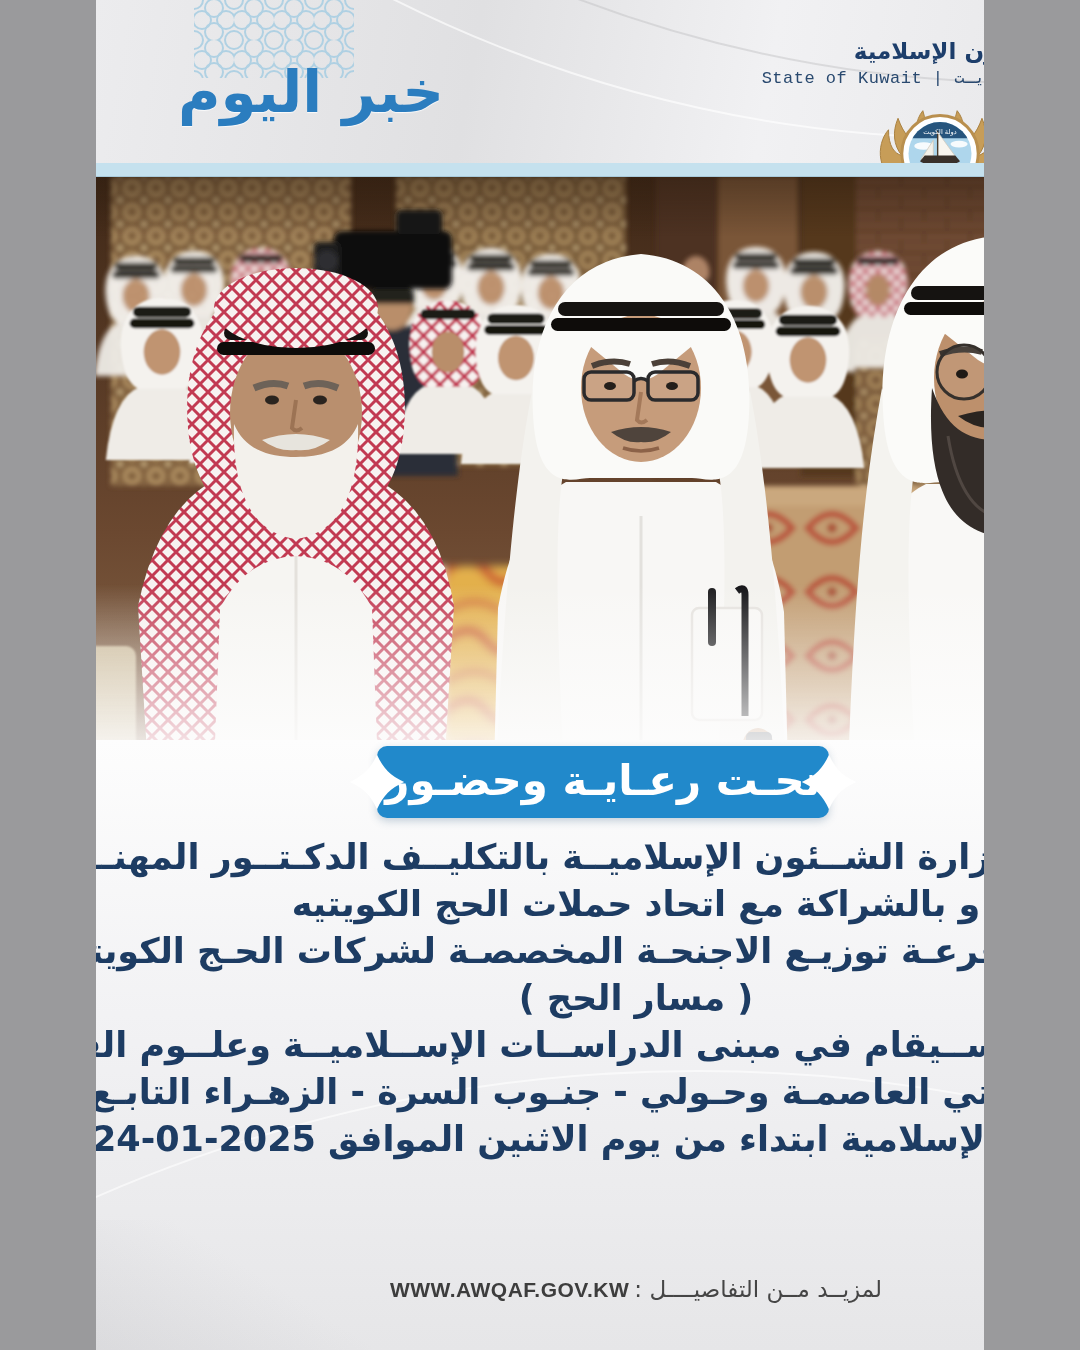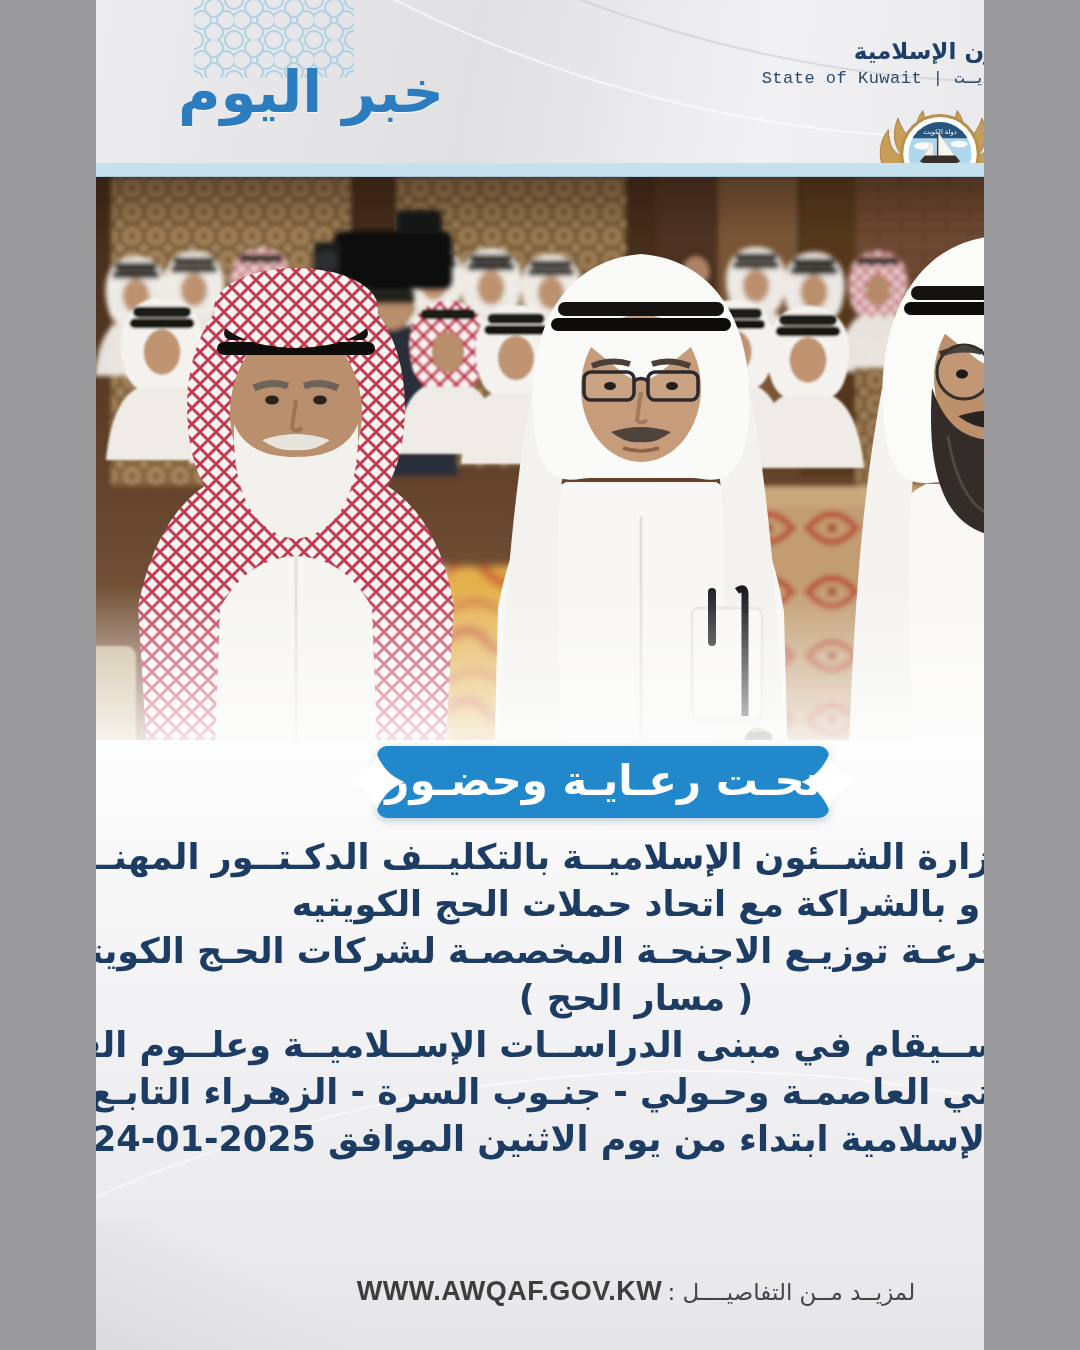--- a/index.html
+++ b/index.html
@@ -50,21 +50,21 @@
   
   .body-text{position:absolute;left:40px;top:834px;width:1000px;z-index:4;
              direction:rtl;text-align:center;color:#1d3c63;font-weight:bold;
              font-size:35px;line-height:47px;}
   .body-line{white-space:nowrap;}
 
   
   .footer{position:absolute;left:0;top:1276px;width:1080px;text-align:center;direction:rtl;
           color:#454545;z-index:4;white-space:nowrap;}
   .footer .label{font-size:23px;letter-spacing:.5px;}
-  .footer .site{font-size:27px;font-family:"Liberation Sans",sans-serif;font-weight:bold;
+  .footer .site{font-size:21px;font-family:"Liberation Sans",sans-serif;font-weight:bold;
                 letter-spacing:.5px;color:#3d3d3d;}
 </style>
 </head>
 <body>
 
 <div class="canvas">
 
   <div class="header">
     <div class="silk1"></div>
     <div class="silk2"></div>

